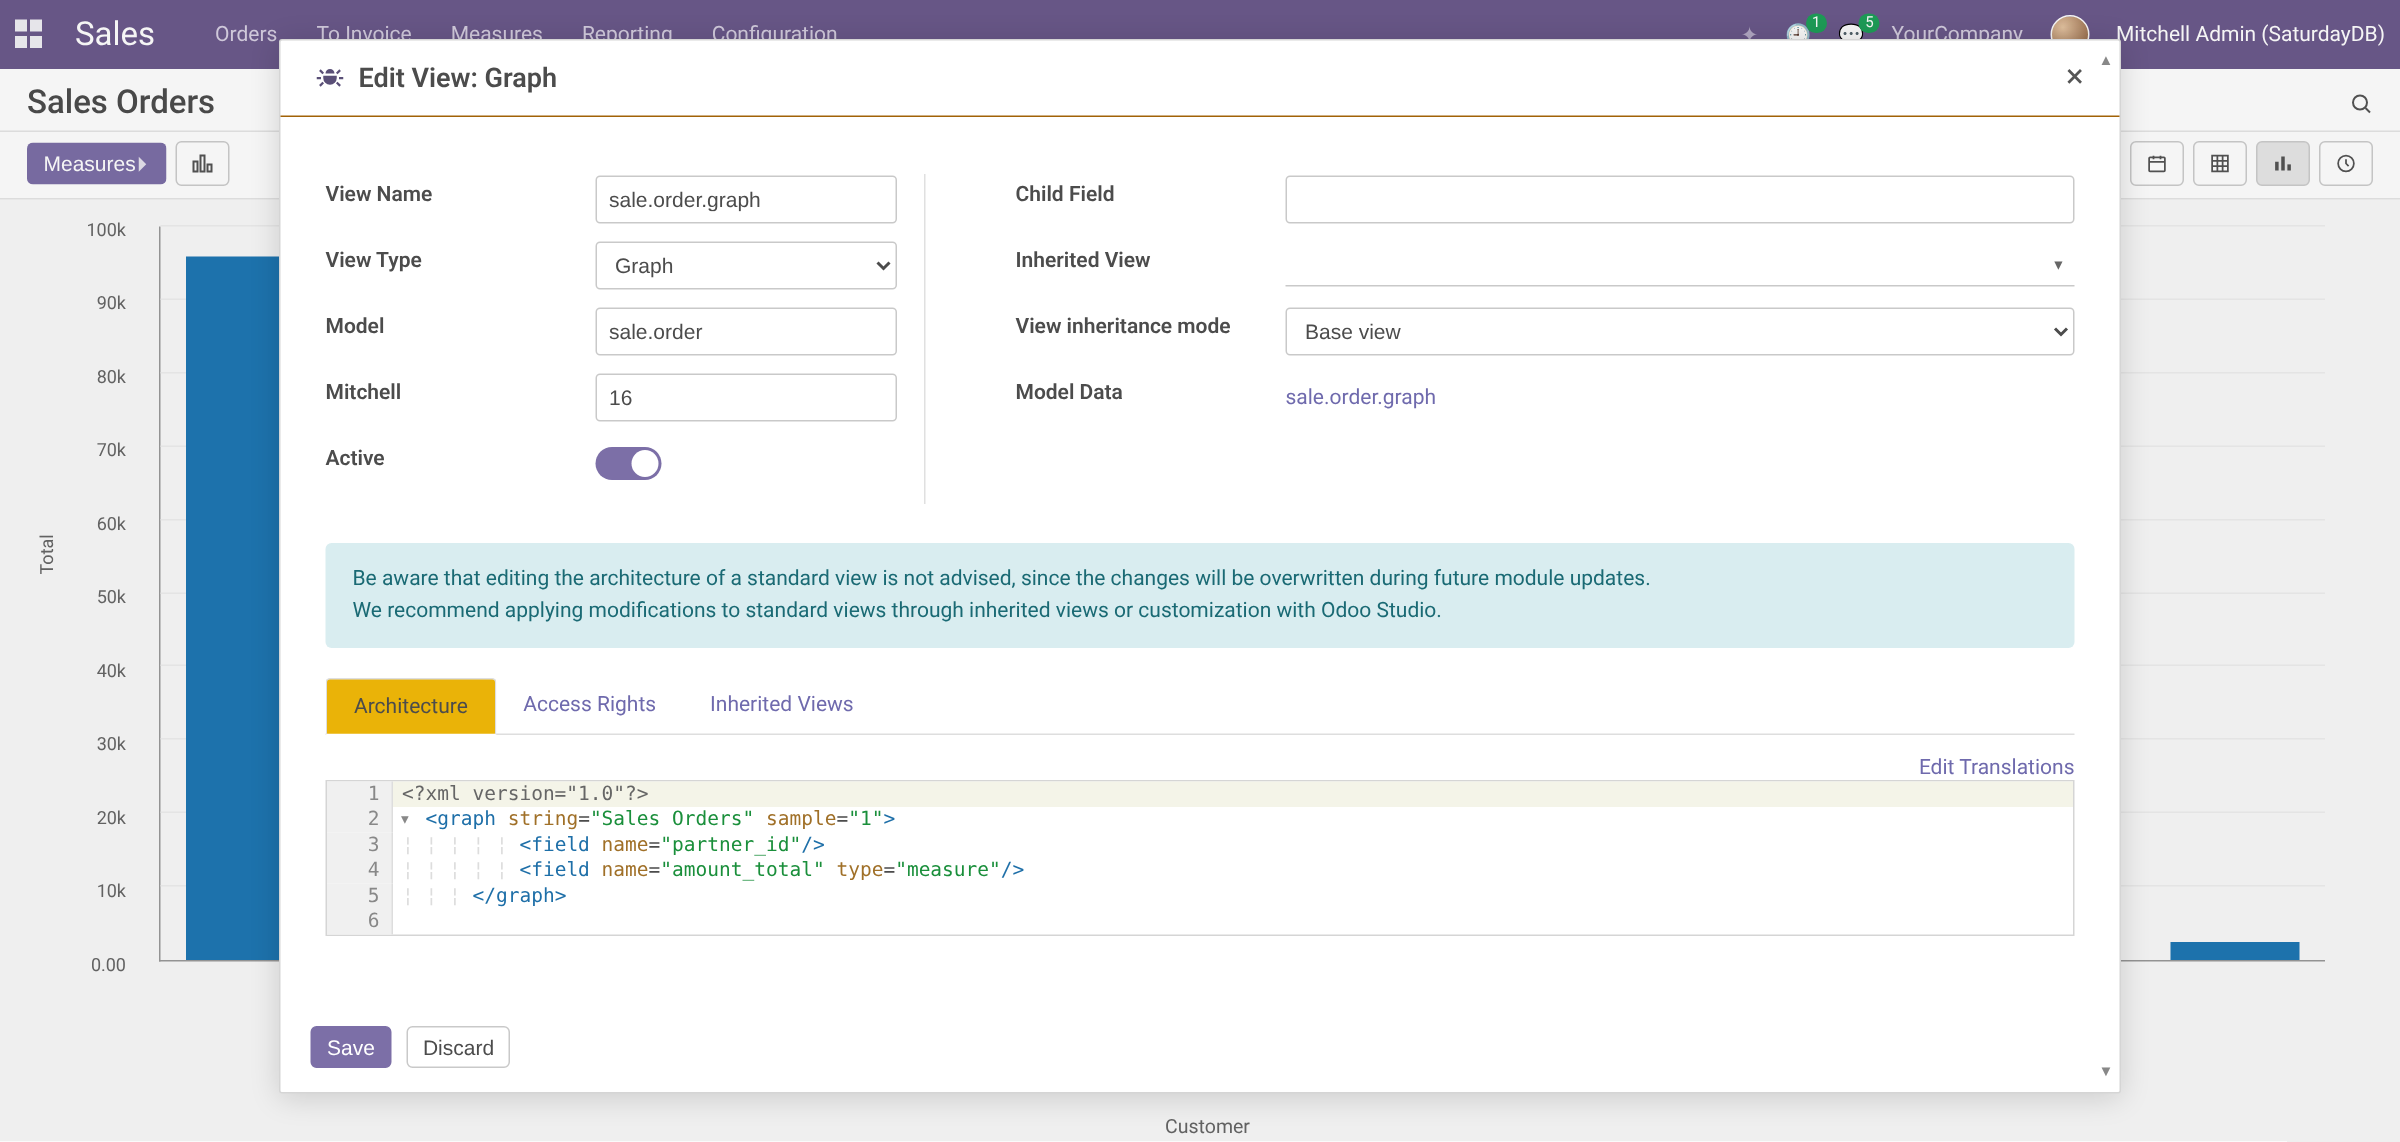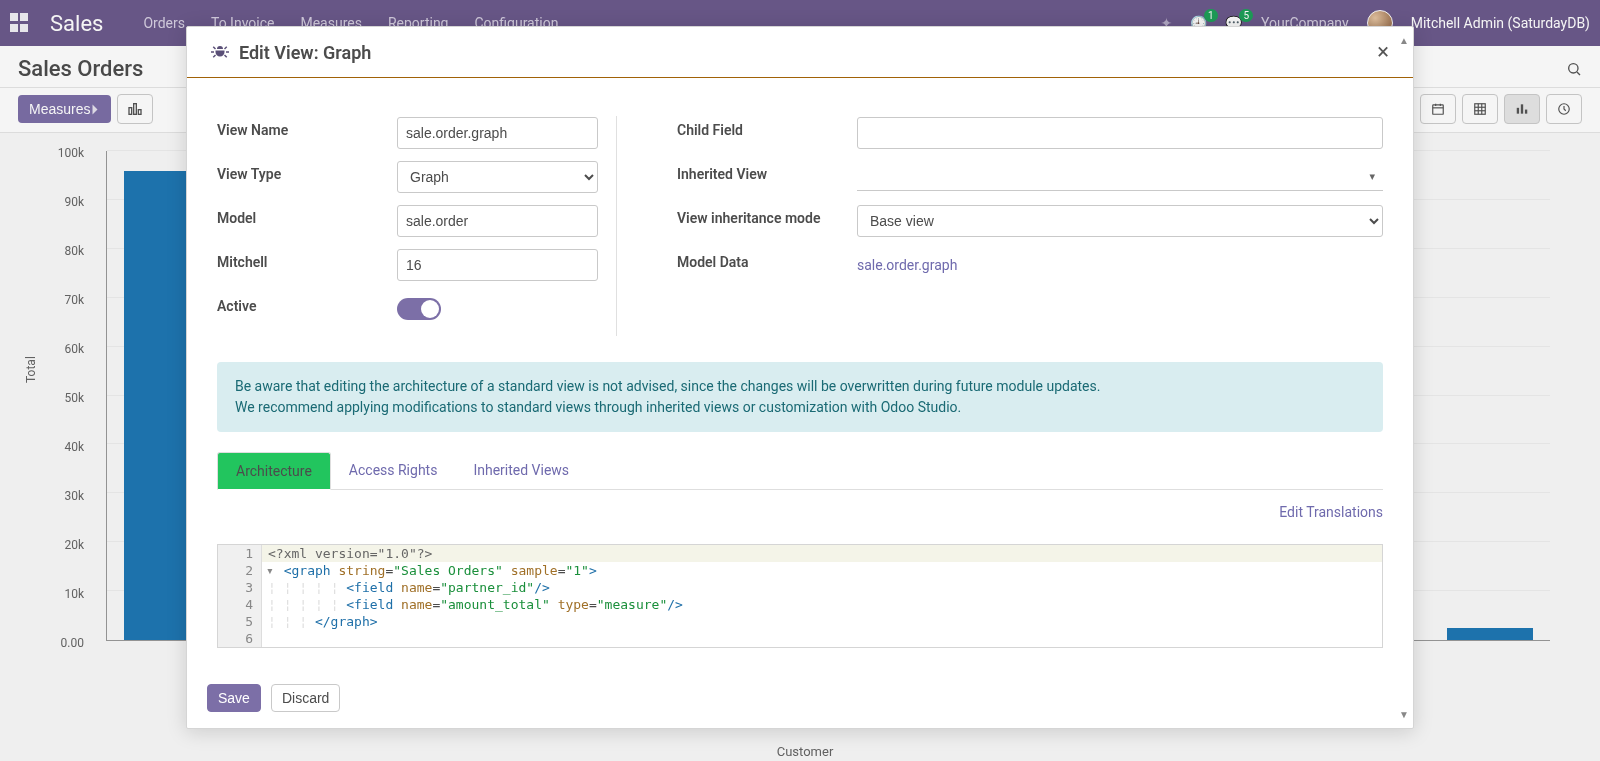--- a/index.html
+++ b/index.html
@@ -71,24 +71,24 @@
     
     .toggle { width:44px; height:22px; background:#7c6fa7; border-radius:12px; position:relative; cursor:pointer; }
     .toggle::after { content:""; width:18px; height:18px; background:#fff; border-radius:50%; position:absolute; top:2px; right:2px; }
     
     
     .callout { background:#d9edf0; color:#1a6a74; border-radius:4px; padding:14px 18px; margin:26px 0 20px; font-size:14px; line-height:1.5; }
     
     
     .tabs { border-bottom:1px solid #dedede; display:flex; }
     .tab { padding:10px 18px; color:#6f6aad; cursor:pointer; font-size:14px; }
-    .tab.active { color:#4c4c4c; border:1px solid #dedede; border-bottom:1px solid #fff; border-radius:3px 3px 0 0; margin-bottom:-1px; background:#22c55e; }
+    .tab.active { color:#4c4c4c; border:1px solid #dedede; border-bottom:1px solid #fff; border-radius:3px 3px 0 0; margin-bottom:-1px; background:#eab308; }
     
     .tab-body { padding-top: 14px; }
-    .trans-link { text-align:right; color:#6f6aad; margin-bottom:24px; cursor:pointer; }
+    .trans-link { text-align:right; color:#6f6aad; margin-bottom:0; cursor:pointer; }
     
     
     .editor { border:1px solid #d5d5d5; font-family: "Consolas","Monaco",monospace; font-size:13px; }
     .editor .row { display:flex; }
     .gutter { width:44px; background:#f0f0f0; color:#888; text-align:right; padding:1px 8px 1px 0; border-right:1px solid #ddd; user-select:none; }
     .code { padding:1px 6px; white-space:pre; flex:1; }
     .code .indent-guide { color:#ddd; }
     .fold { color:#888; position:relative; left:-2px; }
     .row:first-child .code { background:#f4f4e8; }
     

